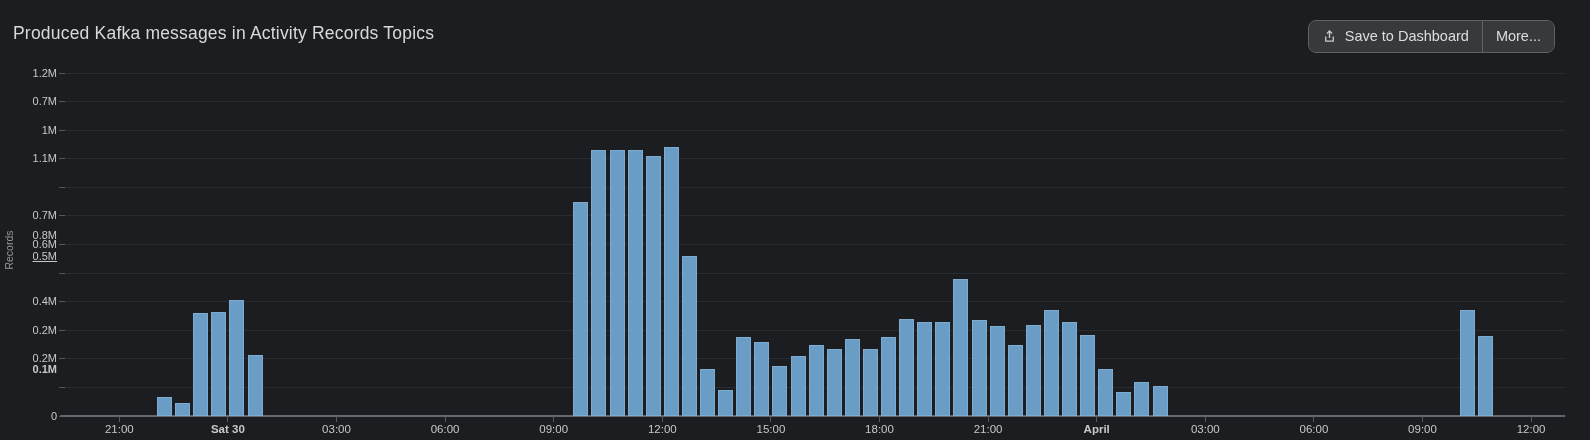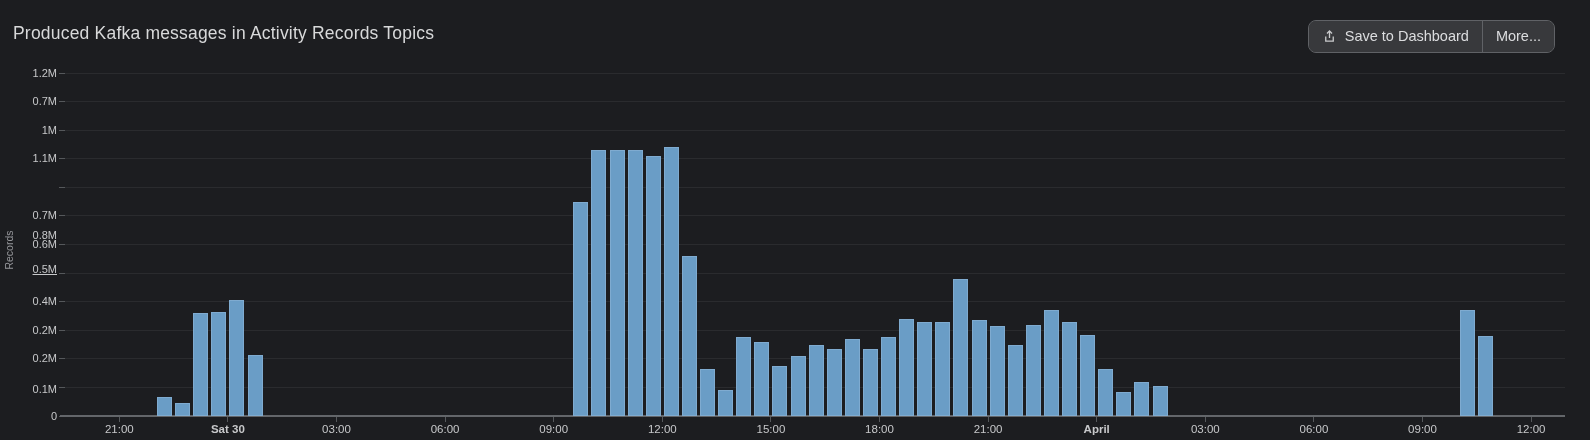--- a/index.html
+++ b/index.html
@@ -74,33 +74,33 @@
   </div>
 </div>
 
 <div id="chart">
   <div class="y-axis-title">Records</div>
 
 <div class="y-tick-mark" style="left: 59px; top: 415.5px;"></div>
     <div class="y-tick-label" style="top: 409.5px;">0</div>
     <div class="gridline" style="left: 65px; width: 1500px; top: 386.917px;"></div>
     <div class="y-tick-mark" style="left: 59px; top: 386.917px;"></div>
-    <div class="y-tick-label" style="top: 383px;">0.1M</div>
+    <div class="y-tick-label" style="top: 363px; font-weight: bold;">0.1M</div>
     <div class="gridline" style="left: 65px; width: 1500px; top: 358.333px;"></div>
     <div class="y-tick-mark" style="left: 59px; top: 358.333px;"></div>
     <div class="y-tick-label" style="top: 352.333px;">0.2M</div>
     <div class="gridline" style="left: 65px; width: 1500px; top: 329.75px;"></div>
     <div class="y-tick-mark" style="left: 59px; top: 329.75px;"></div>
     <div class="y-tick-label" style="top: 323.75px;">0.2M</div>
     <div class="gridline" style="left: 65px; width: 1500px; top: 301.167px;"></div>
     <div class="y-tick-mark" style="left: 59px; top: 301.167px;"></div>
     <div class="y-tick-label" style="top: 295.167px;">0.4M</div>
     <div class="gridline" style="left: 65px; width: 1500px; top: 272.583px;"></div>
     <div class="y-tick-mark" style="left: 59px; top: 272.583px;"></div>
-    <div class="y-tick-label" style="top: 263px; text-decoration: underline;">0.5M</div>
+    <div class="y-tick-label" style="top: 250px; text-decoration: underline;">0.5M</div>
     <div class="gridline" style="left: 65px; width: 1500px; top: 244px;"></div>
     <div class="y-tick-mark" style="left: 59px; top: 244px;"></div>
     <div class="y-tick-label" style="top: 238px;">0.6M</div>
     <div class="gridline" style="left: 65px; width: 1500px; top: 215.417px;"></div>
     <div class="y-tick-mark" style="left: 59px; top: 215.417px;"></div>
     <div class="y-tick-label" style="top: 209.417px;">0.7M</div>
     <div class="gridline" style="left: 65px; width: 1500px; top: 186.833px;"></div>
     <div class="y-tick-mark" style="left: 59px; top: 186.833px;"></div>
     <div class="y-tick-label" style="top: 180.833px; margin-top: 48px;">0.8M</div>
     <div class="gridline" style="left: 65px; width: 1500px; top: 158.25px;"></div>

